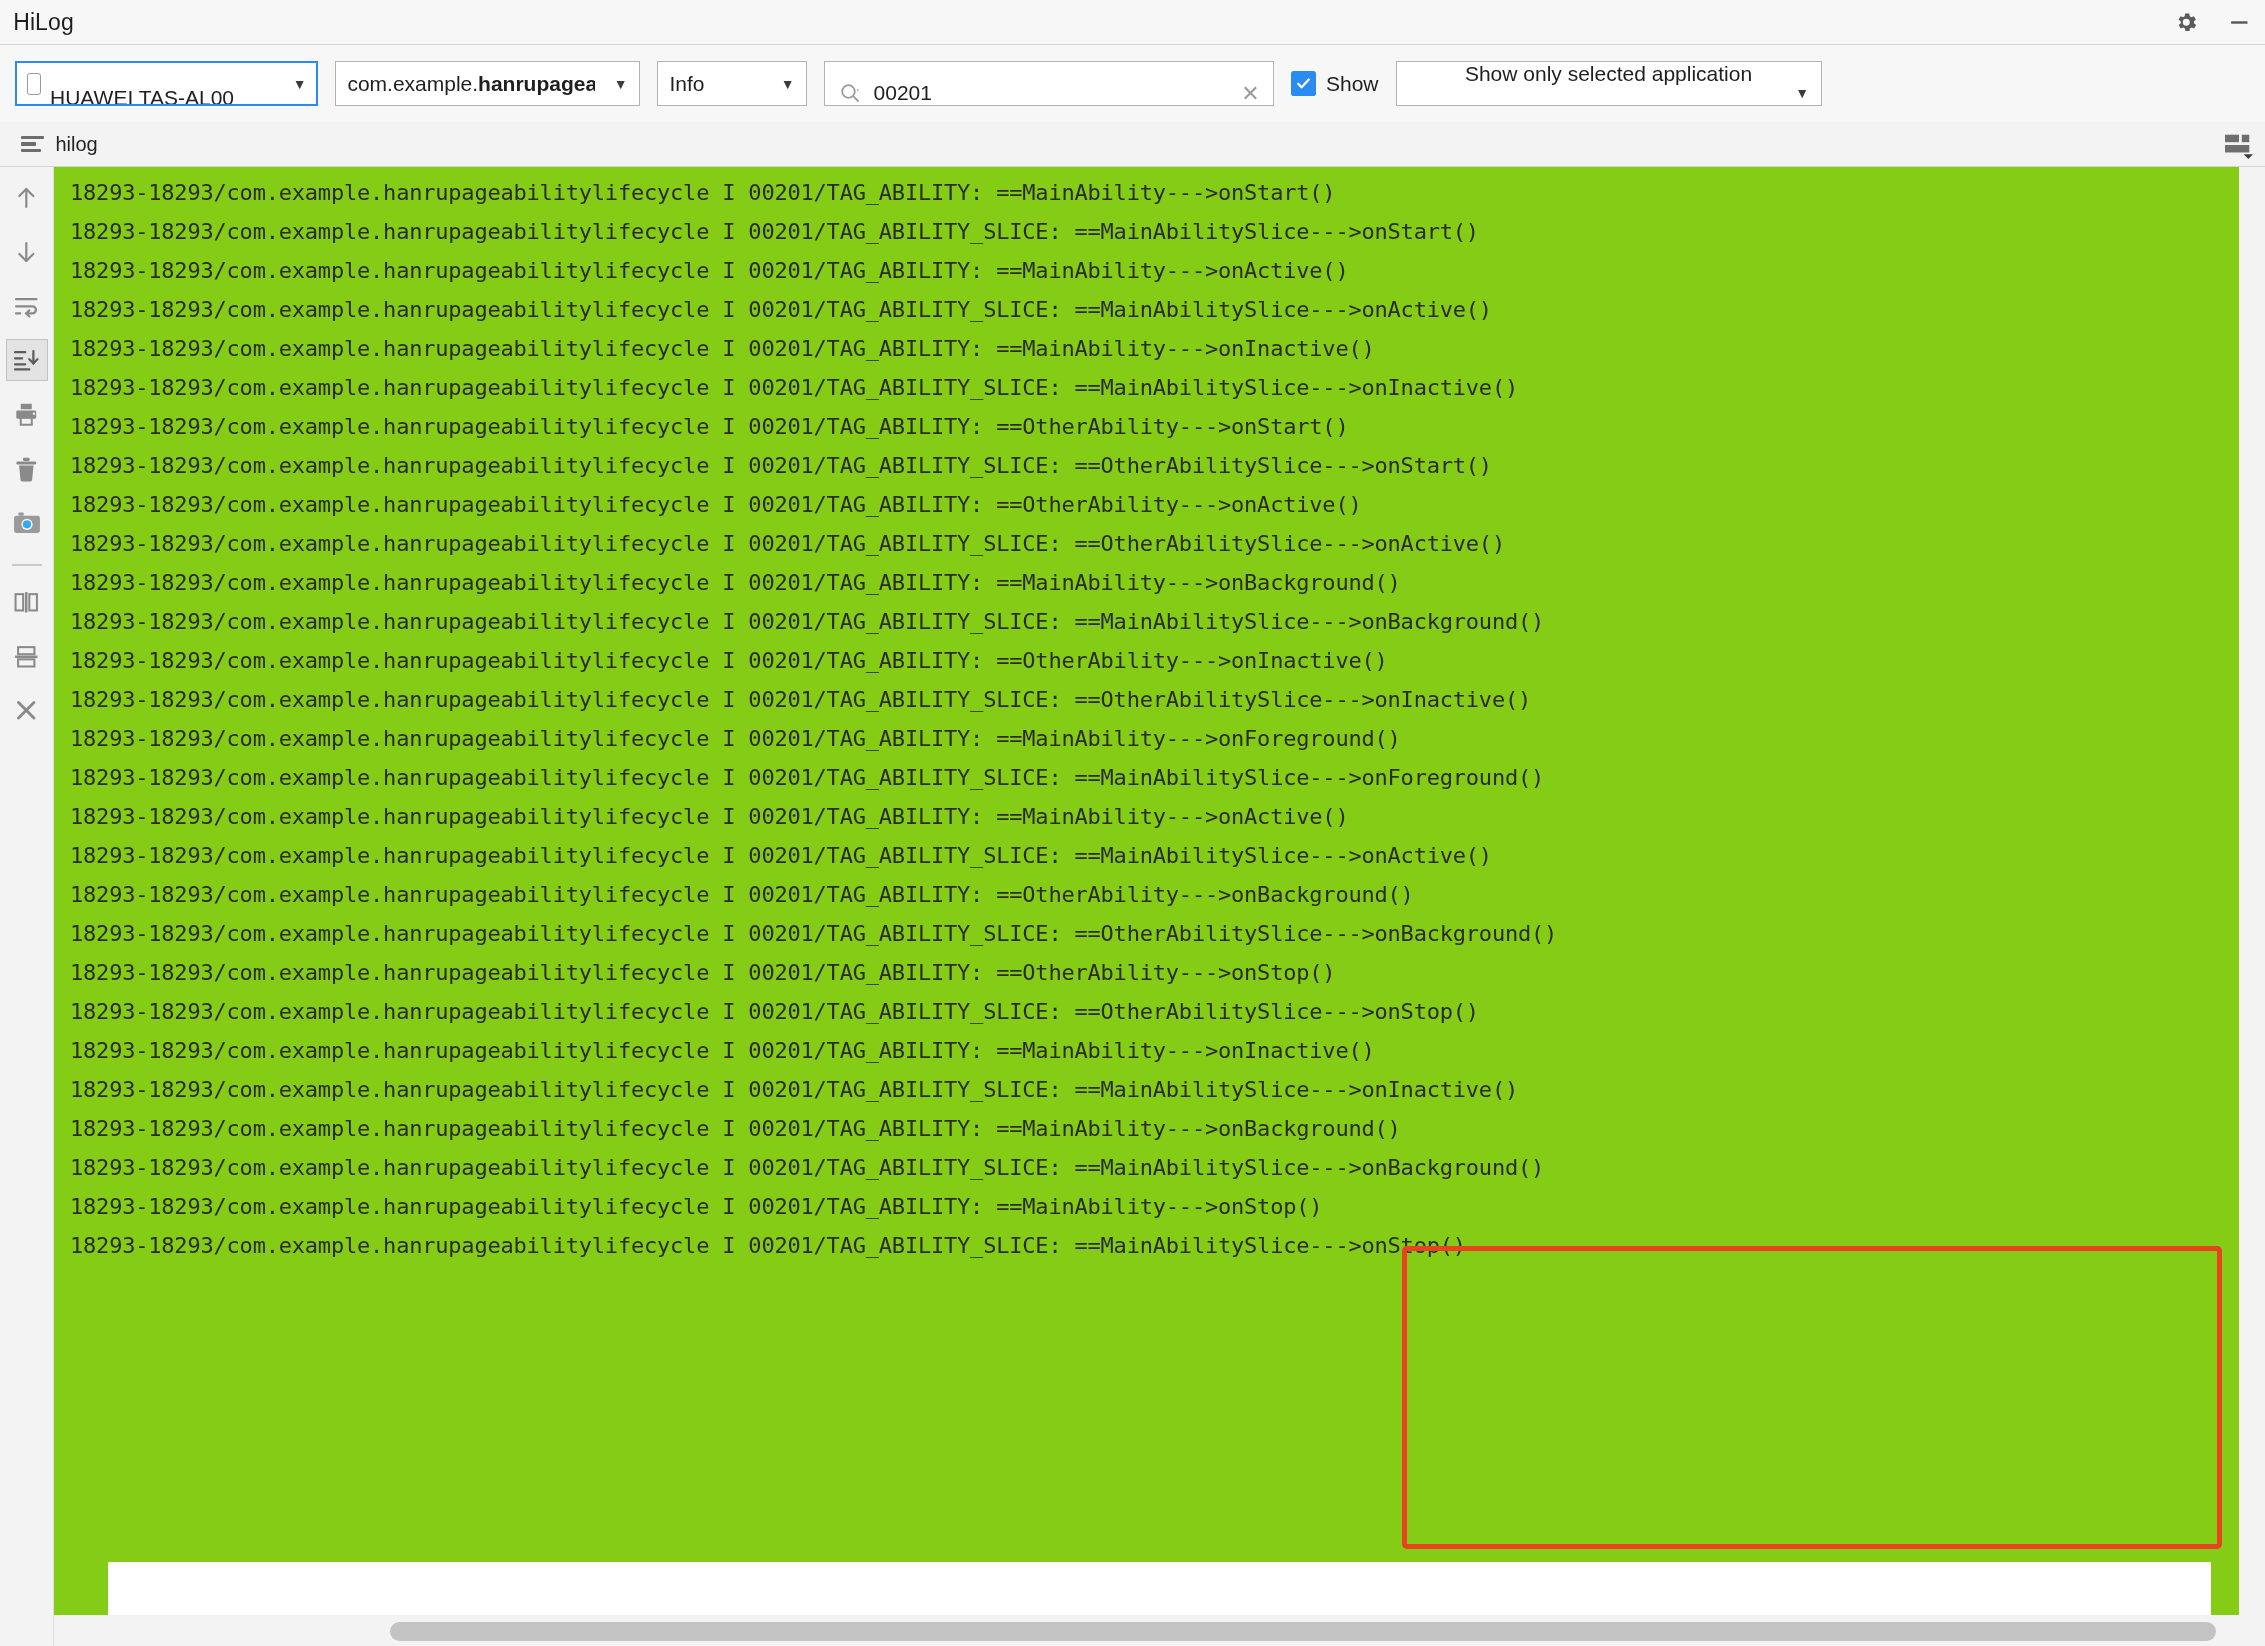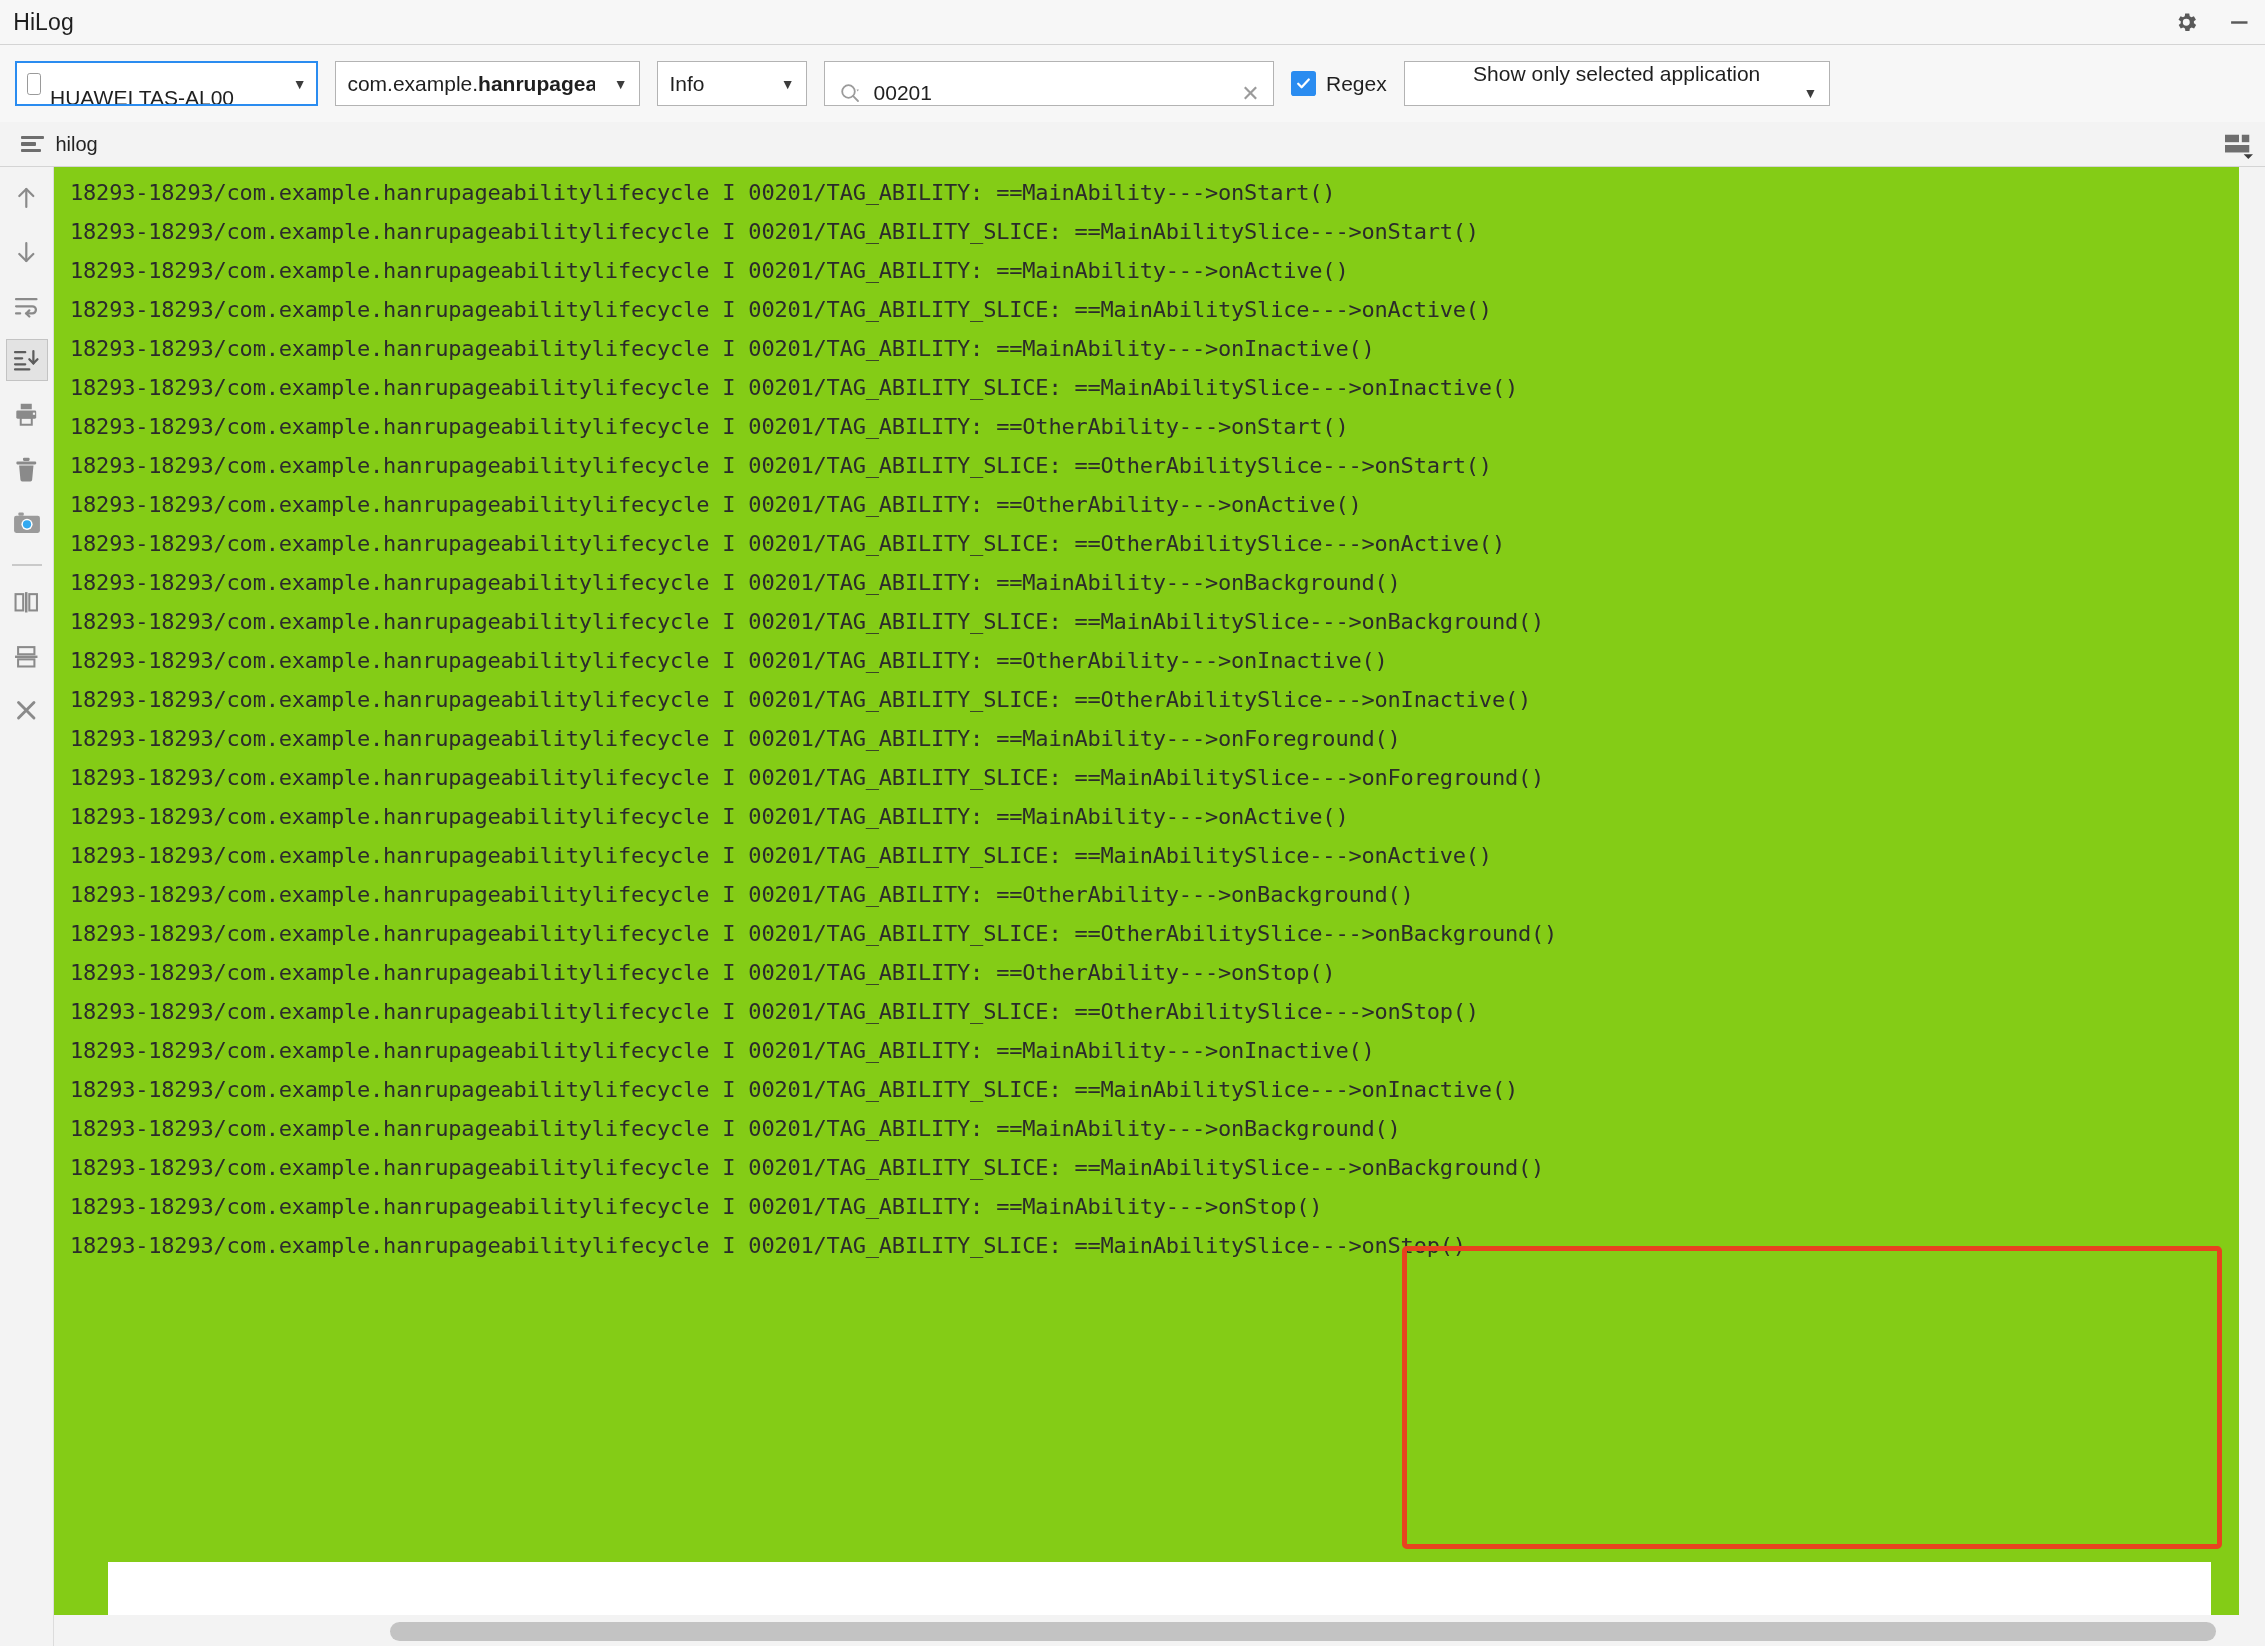--- a/index.html
+++ b/index.html
@@ -302,21 +302,21 @@
     <span class="search-value" placeholder="Search">00201</span>
     <span class="search-clear">✕</span>
   </div>
 
   <div class="regex-wrap">
     <span class="checkbox">
       <svg width="17" height="17" viewBox="0 0 18 18">
         <path d="M3.4 9.3 L7 13 L14.6 4.8" fill="none" stroke="#ffffff" stroke-width="2.4" stroke-linecap="round" stroke-linejoin="round"></path>
       </svg>
     </span>
-    <span class="regex-label">Regex</span>
+    <span class="regex-label">Show</span>
   </div>
 
   <div class="combo combo-scope">
     <span>Show only selected application</span>
     <span class="caret">▼</span>
   </div>
 </div>
 
 <div class="tabbar">
   <span class="tab-hamburger">

